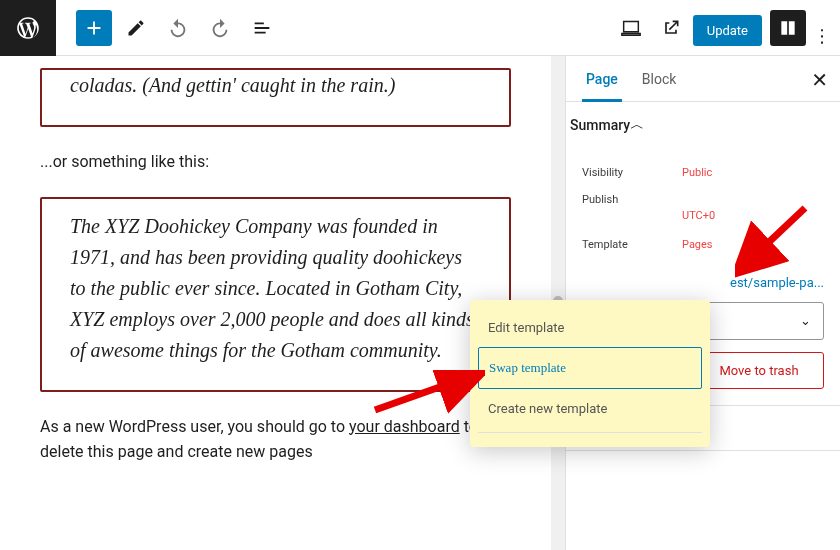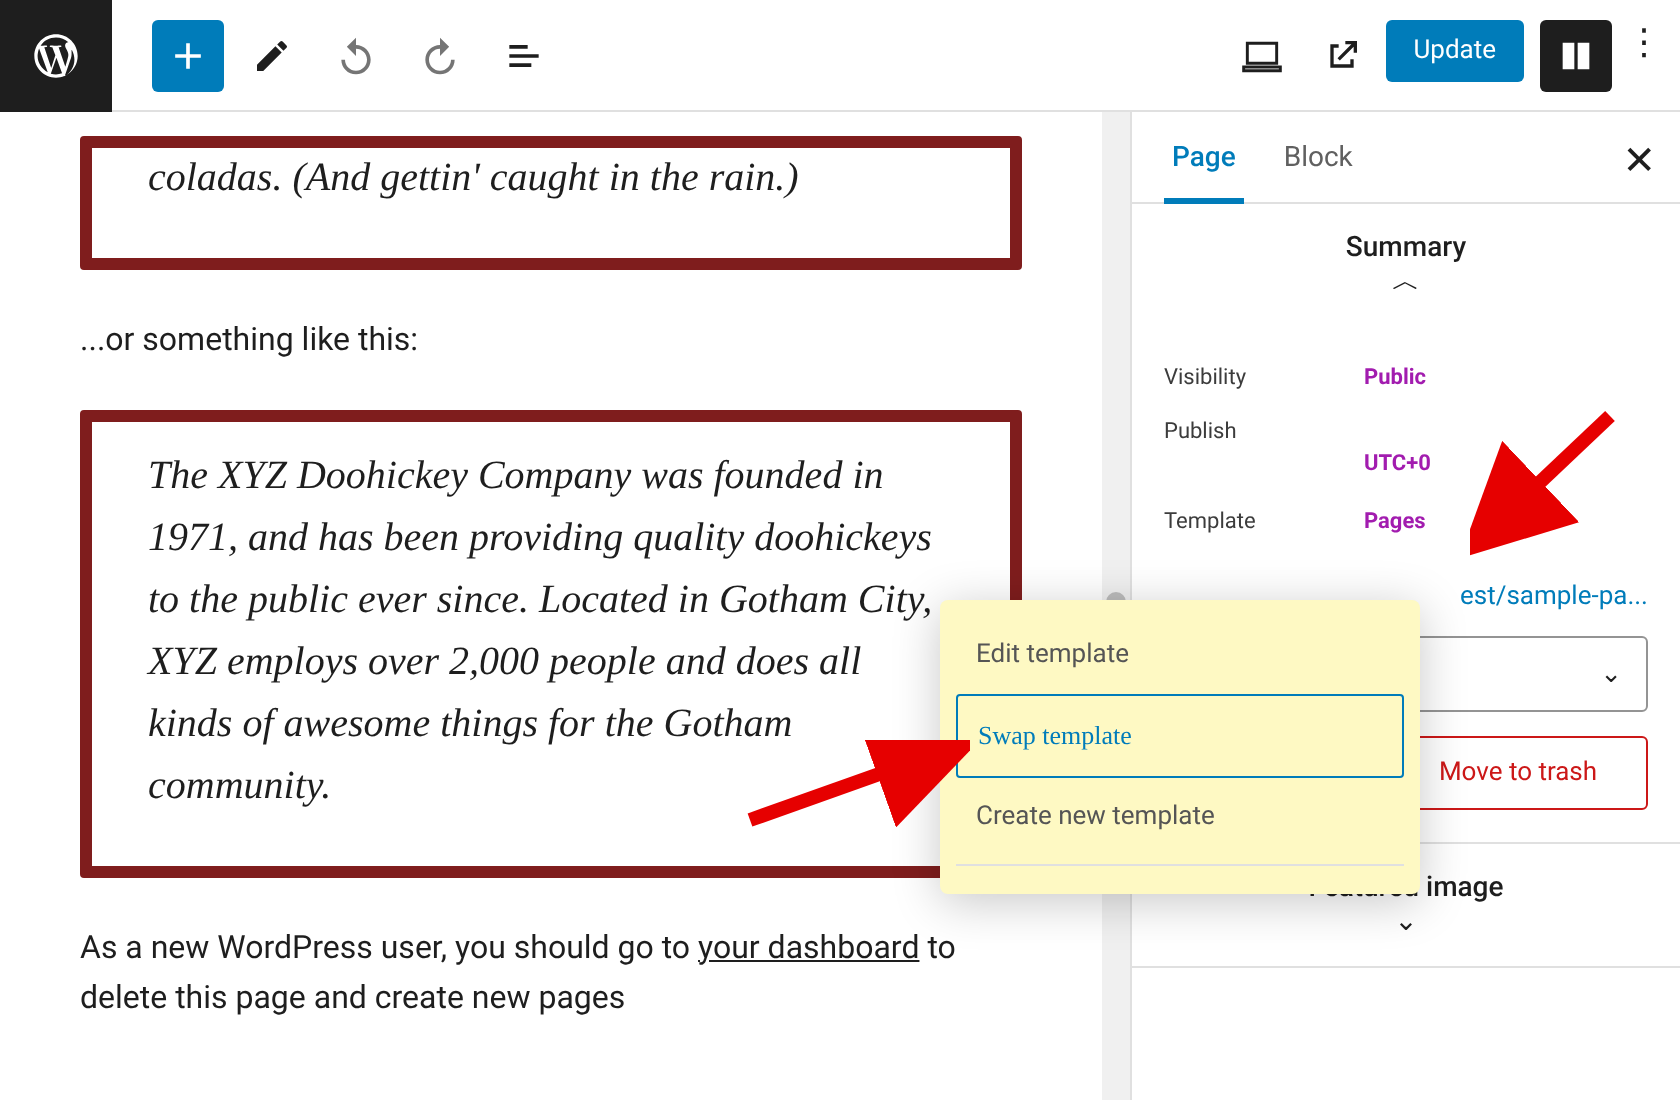--- a/index.html
+++ b/index.html
@@ -33,21 +33,21 @@
     width: 36px; height: 36px;
     display: flex; align-items: center; justify-content: center;
     border-radius: 2px;
     cursor: pointer;
     color: #1e1e1e;
   }
   .icon-btn.blue { background: #007cba; border-radius: 3px; }
   .icon-btn.blue svg { fill: #fff; }
   .icon-btn.gray svg { fill: #757575; }
   .spacer { flex: 1; }
-  .right-tools { display: flex; align-items: flex-start; gap: 4px; padding-right: 6px; }
+  .right-tools { display: flex; align-items: flex-end; gap: 4px; padding-right: 6px; }
   .update-btn {
     background: #007cba;
     color: #fff;
     padding: 8px 14px;
     border-radius: 3px;
     font-size: 13px;
     cursor: pointer;
   }
   .settings-btn {
     width: 36px; height: 36px;
@@ -86,21 +86,21 @@
     width: 275px;
     border-left: 1px solid #e0e0e0;
     display: flex;
     flex-direction: column;
     font-size: 13px;
   }
 
   
   .quote-box {
     background: #fff;
-    border: 6px solid #7f1d1d;
+    border: 2px solid #7f1d1d;
     border-radius: 2px;
     padding: 12px 28px 24px 28px;
     margin-top: 0;
   }
   .quote-box.first { padding-top: 0; margin-top: 12px; }
   .quote-text {
     font-family: Georgia, "Times New Roman", serif;
     font-style: italic;
     font-size: 20px;
     line-height: 1.55;
@@ -142,31 +142,30 @@
   }
 
   .panel-section {
     border-bottom: 1px solid #e0e0e0;
   }
   .panel-header {
     display: flex; align-items: center; justify-content: flex-start;
     padding: 14px 4px;
     font-size: 14px; font-weight: 500;
     cursor: pointer;
-    flex-direction: column;
   }
   .chev { color: #1e1e1e; }
   .summary-body { padding: 4px 16px 16px 16px; }
   .row {
     display: flex;
     margin: 14px 0;
     font-size: 11px;
   }
   .row .label { width: 100px; color: #3c3c3c; }
-  .row .value { color: #a21caf; cursor: pointer; font-weight: bold; }
+  .row .value { color: #ef4444; cursor: pointer; }
   .row .value.stack { line-height: 1.4; }
 
   .url-link {
     color: #007cba;
     padding: 0 16px;
     font-size: 13px;
     margin-top: -6px;
     text-align: right;
   }
 

